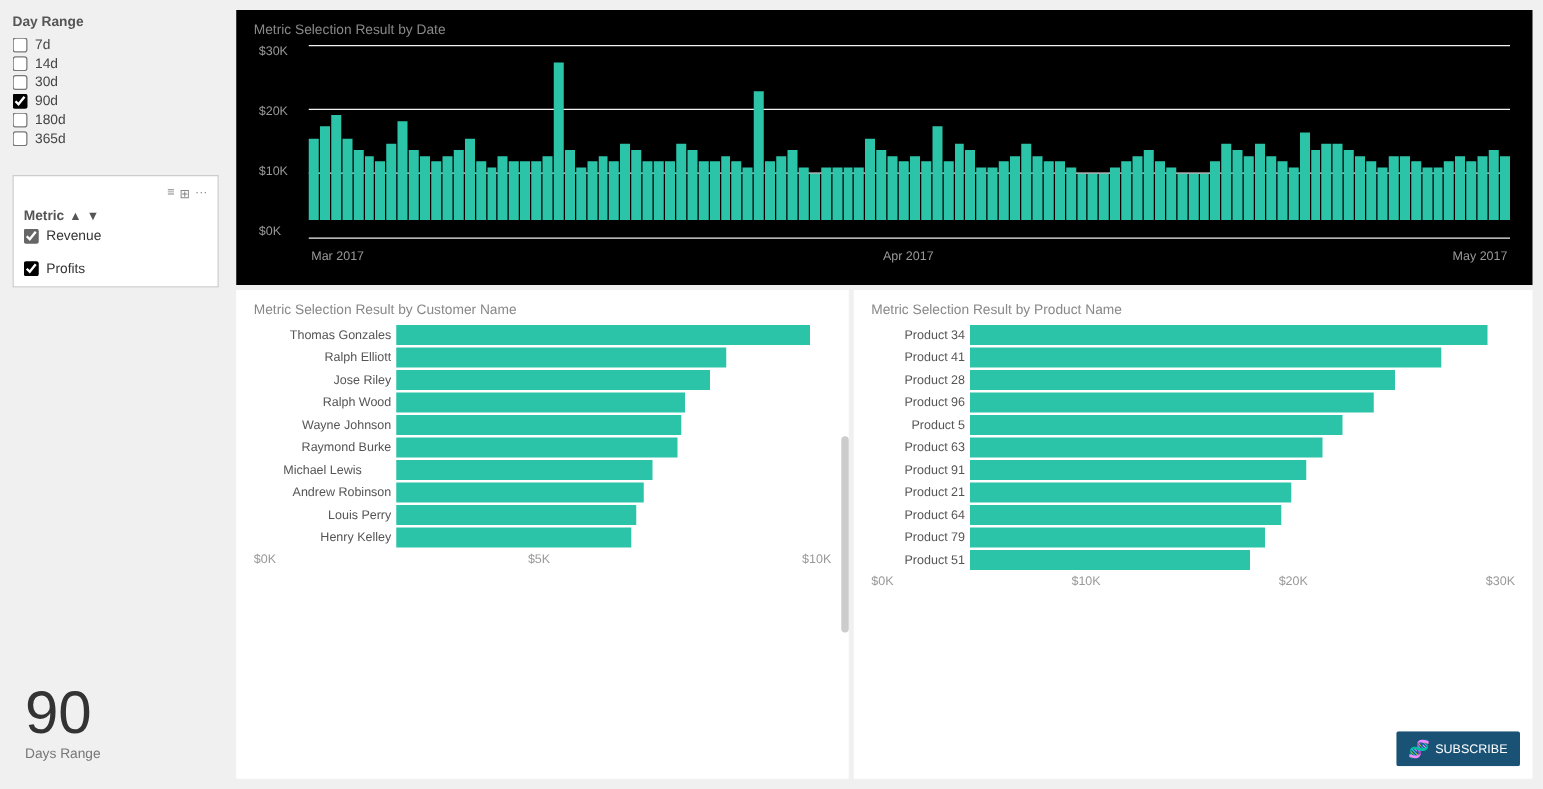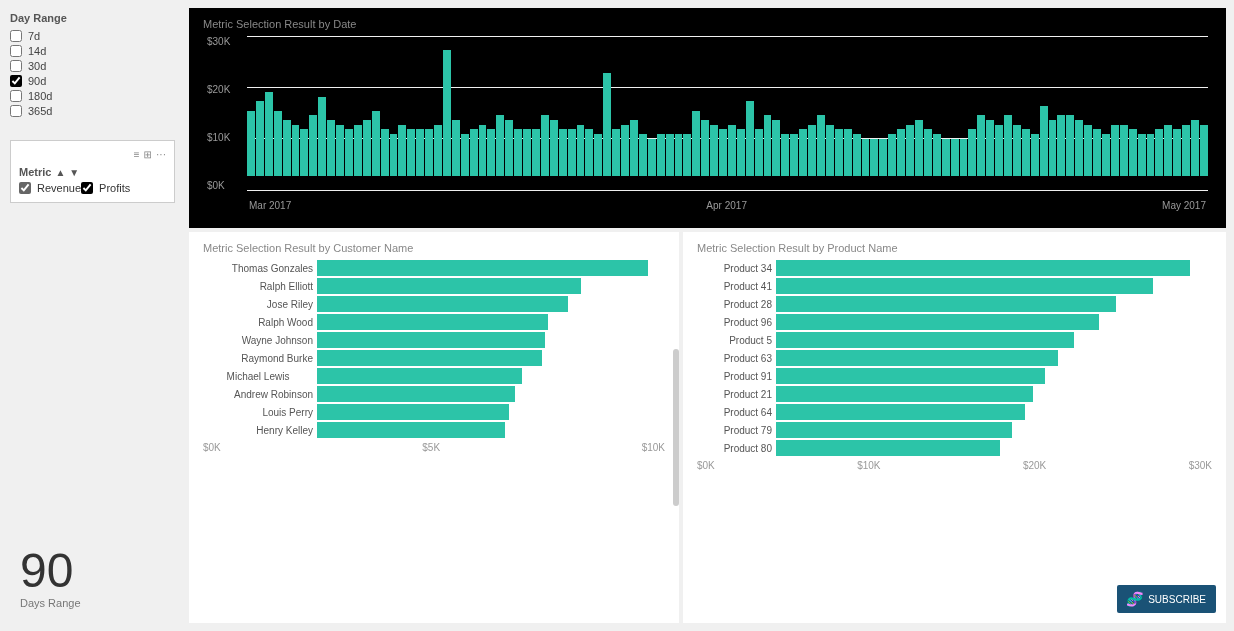--- a/index.html
+++ b/index.html
@@ -11,21 +11,21 @@
     .left-panel { width: 185px; min-width: 185px; background: #f0f0f0; padding: 12px 10px; display: flex; flex-direction: column; gap: 16px; }
     
     .day-range-section { }
     .section-title { font-size: 11px; font-weight: 600; color: #555; margin-bottom: 6px; }
     .checkbox-item { display: flex; align-items: center; gap: 6px; margin-bottom: 3px; font-size: 11px; color: #444; }
     .checkbox-item input[type="checkbox"] { width: 12px; height: 12px; }
     
     .metric-widget { border: 1px solid #ccc; background: #fff; padding: 8px; margin-top: 4px; }
     .widget-toolbar { display: flex; justify-content: flex-end; gap: 4px; margin-bottom: 6px; font-size: 10px; color: #888; }
     .metric-label { font-size: 11px; font-weight: 600; color: #555; margin-bottom: 4px; display: flex; align-items: center; gap: 4px; }
-    .metric-options { display: flex; flex-direction: row; gap: 0; }
+    .metric-options { display: flex; flex-direction: column; gap: 14px; }
     .metric-option { display: flex; align-items: center; gap: 6px; font-size: 11px; }
     .metric-option input[type="checkbox"] { width: 12px; height: 12px; }
     
     .days-display { margin-top: auto; padding: 20px 0 10px 10px; }
     .days-number { font-size: 48px; font-weight: 300; color: #333; line-height: 1; }
     .days-label { font-size: 11px; color: #777; margin-top: 2px; }
     
     
     .main-content { flex: 1; display: flex; flex-direction: column; background: #f0f0f0; gap: 4px; padding: 8px 8px 8px 4px; }
     
@@ -393,21 +393,21 @@
                 <div class="h-bar" style="width: 57%;"></div>
               </div>
             </div>
             <div class="h-bar-row">
               <div class="h-bar-label" style="width: 75px;">Product 79</div>
               <div style="flex: 1 1 0%; display: flex;">
                 <div class="h-bar" style="width: 54.15%;"></div>
               </div>
             </div>
             <div class="h-bar-row">
-              <div class="h-bar-label" style="width: 75px;">Product 80</div>
+              <div class="h-bar-label" style="width: 75px;">Product 51</div>
               <div style="flex: 1 1 0%; display: flex;">
                 <div class="h-bar" style="width: 51.3%;"></div>
               </div>
             </div>
           </div>
         <div class="h-x-axis">
           <span>$0K</span>
           <span>$10K</span>
           <span>$20K</span>
           <span>$30K</span>

